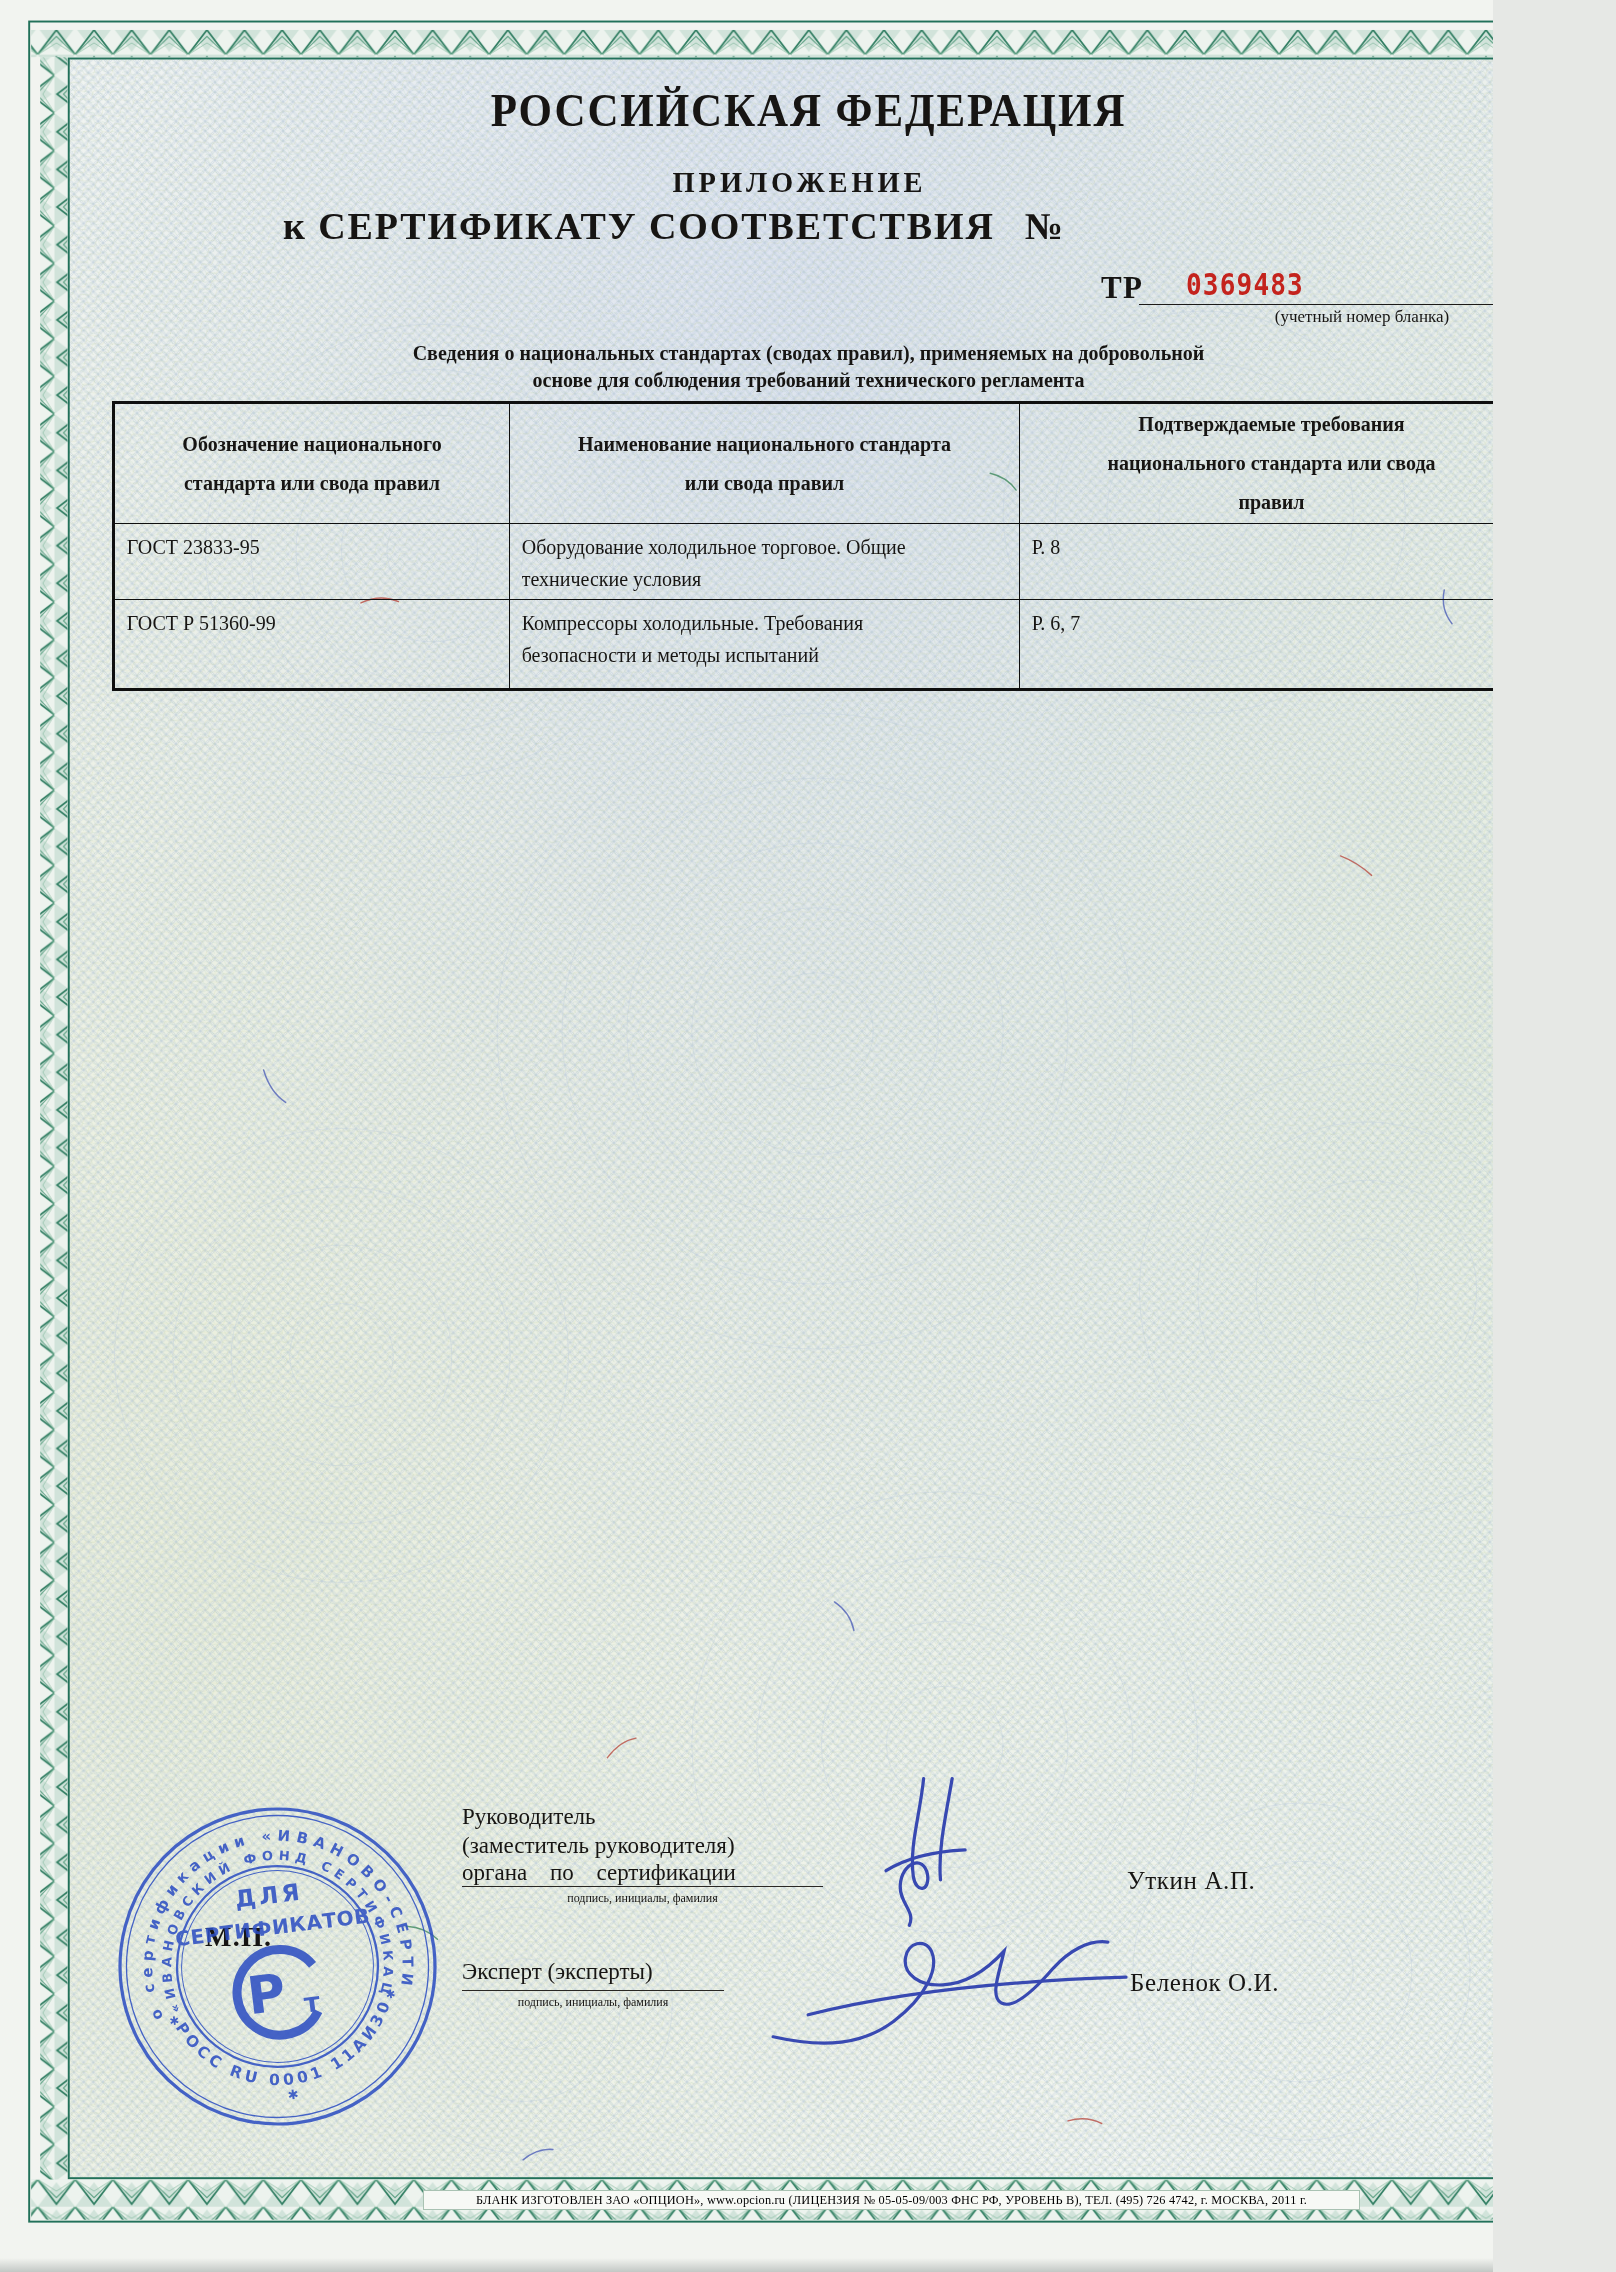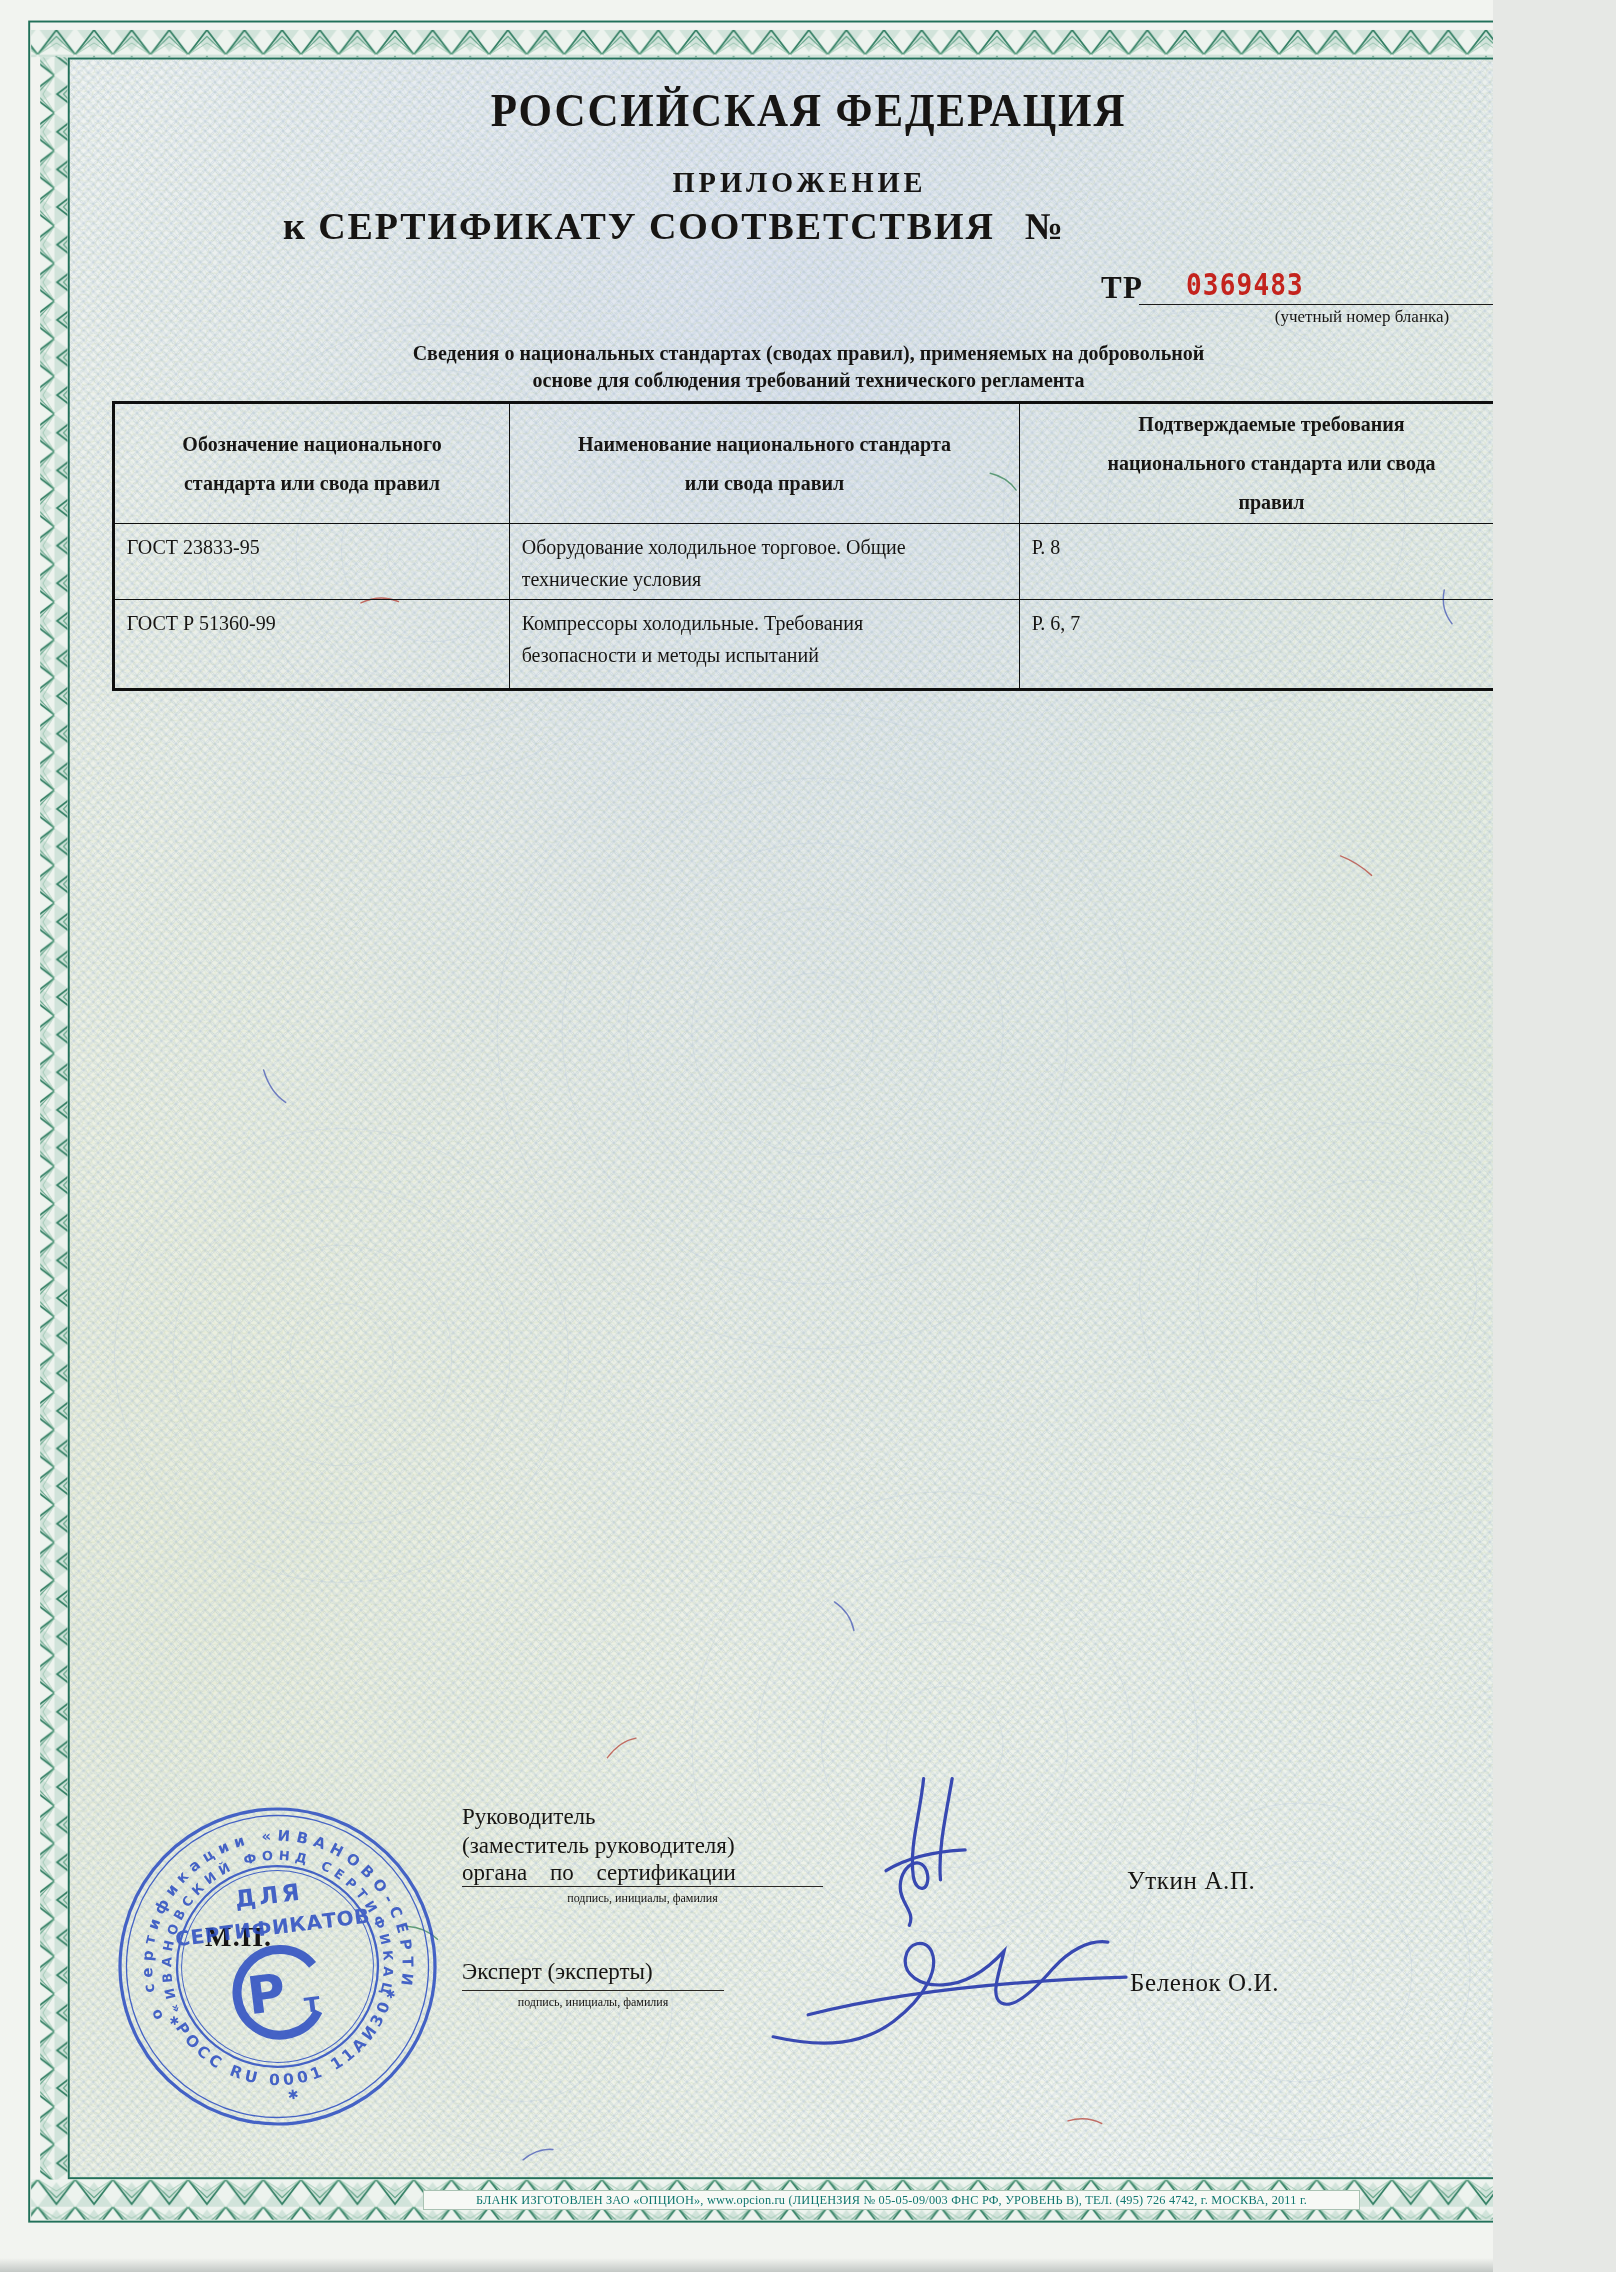--- a/index.html
+++ b/index.html
@@ -36,21 +36,21 @@
   table.std tr.r1 td{height:65px;}
   table.std tr.r2 td{height:77px;}
   table.std tbody{border:3.2px solid #0f0f0f;}
   .roleline{left:462px;font-size:23px;line-height:28.5px;}
   .rolejust{word-spacing:17px;}
   .sigline{height:0;border-top:1.9px solid #2a2824;}
   .sigcap{font-size:12px;text-align:center;}
   .signame{font-size:25px;letter-spacing:0.6px;}
   .sealmark{left:205px;top:1921px;font-size:28px;font-weight:600;letter-spacing:1.3px;}
   .imprint{left:423px;top:2190px;width:935px;height:18px;line-height:18px;background:#f7f9f5;
-           border:0.6px solid #a9c2b2;font-size:12.3px;color:#0f766e;text-align:center;
+           border:0.6px solid #a9c2b2;font-size:12.3px;color:#000000;text-align:center;
            white-space:nowrap;letter-spacing:0.2px;}
   .edge-r{left:1594px;top:0;width:23px;height:2273px;
           background:linear-gradient(to right,rgba(200,205,202,0),#c7ccc9);}
   .edge-b{left:0;top:2258px;width:1617px;height:14.3px;
           background:linear-gradient(to bottom,rgba(198,203,200,0),#c3c8c5);}
 </style>
 </head>
 <body>
 
 <div class="page">

